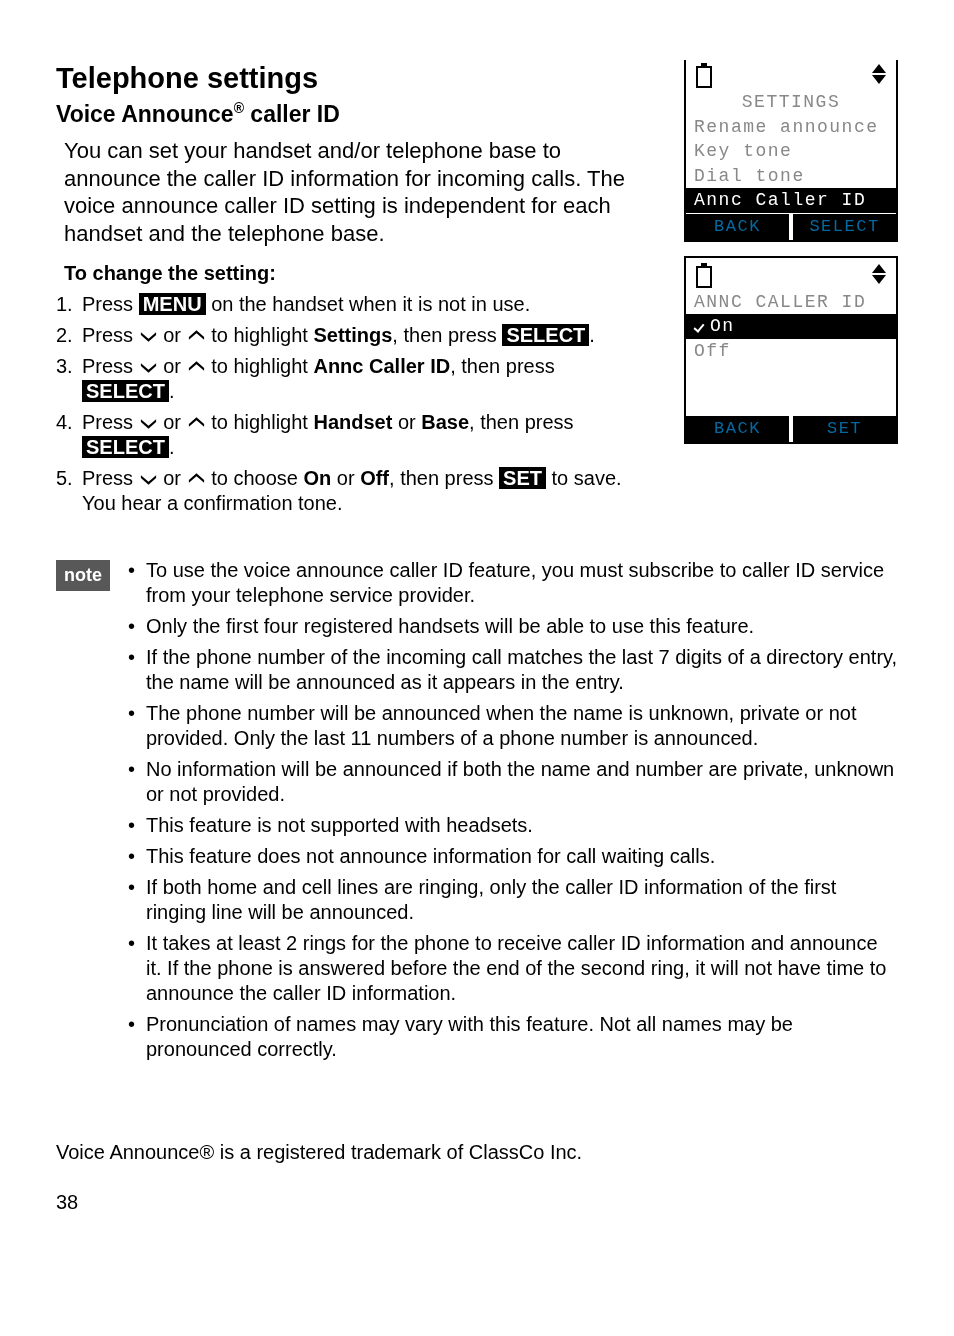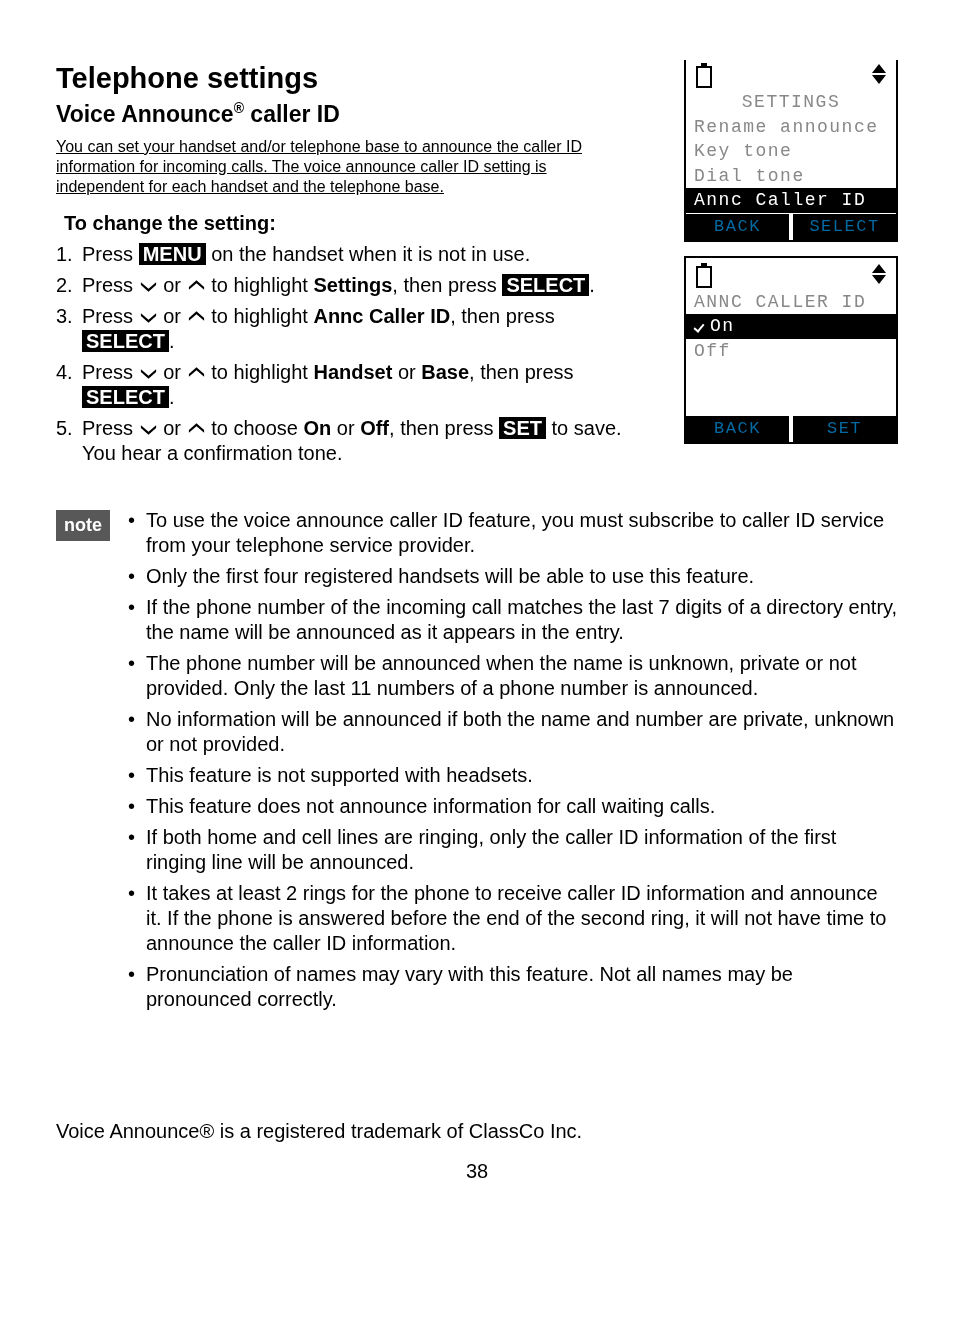--- a/index.html
+++ b/index.html
@@ -8,41 +8,41 @@
     padding: 60px 56px 40px 56px;
     width: 954px;
     font-family: Arial, Helvetica, sans-serif;
     color: #000;
     background: #fff;
     line-height: 1.25;
   }
   h1 { font-size: 29px; font-weight: bold; margin: 0 0 4px 0; }
   h2 { font-size: 23px; font-weight: bold; margin: 0 0 8px 0; }
   h2 sup { font-size: 14px; }
-  .intro { font-size: 16px; margin: 0 0 14px 0; max-width: 570px; text-decoration: underline; }
+  .intro { font-size: 22px; margin: 0 0 14px 8px; max-width: 570px; }
   .lead { overflow: hidden; }
   h3 { font-size: 20px; font-weight: bold; margin: 0 0 6px 8px; }
   .steps { margin: 0 0 20px 0; max-width: 570px; }
   .step { font-size: 20px; margin: 0 0 6px 0; display: flex; }
   .step .num { width: 26px; flex: 0 0 26px; }
   .step .body { flex: 1; }
   .inv { background: #000; color: #fff; padding: 0 4px; font-weight: bold; white-space: nowrap; }
   .note-row { display: flex; align-items: flex-start; margin-top: 22px; clear: both; }
   .note-badge {
     background: #585858; color: #fff; font-weight: bold;
     font-size: 18px; padding: 4px 8px; margin-right: 14px;
     flex: 0 0 auto; margin-top: 2px;
   }
   ul.notes { list-style: none; padding: 0; margin: 0; font-size: 20px; }
   ul.notes li { position: relative; padding-left: 22px; margin-bottom: 6px; }
   ul.notes li::before {
     content: "•"; position: absolute; left: 4px; top: 0; font-size: 20px;
   }
-  .footer-trademark { font-size: 20px; margin-top: 101px; }
-  .page-num { text-align: center; font-size: 20px; margin-top: 15px; }
+  .footer-trademark { font-size: 20px; margin-top: 72px; }
+  .page-num { font-size: 20px; margin-top: 25px; }
 
   
   .screens { float: right; width: 214px; margin-left: 14px; margin-top: -4px; }
   .lcd {
     border: 2px solid #000; width: 214px; margin-bottom: 14px;
     position: relative; padding: 4px 0 0 0;
   }
   .lcd-top {
     display: flex; justify-content: space-between; align-items: flex-start;
     padding: 2px 10px 4px 10px;

